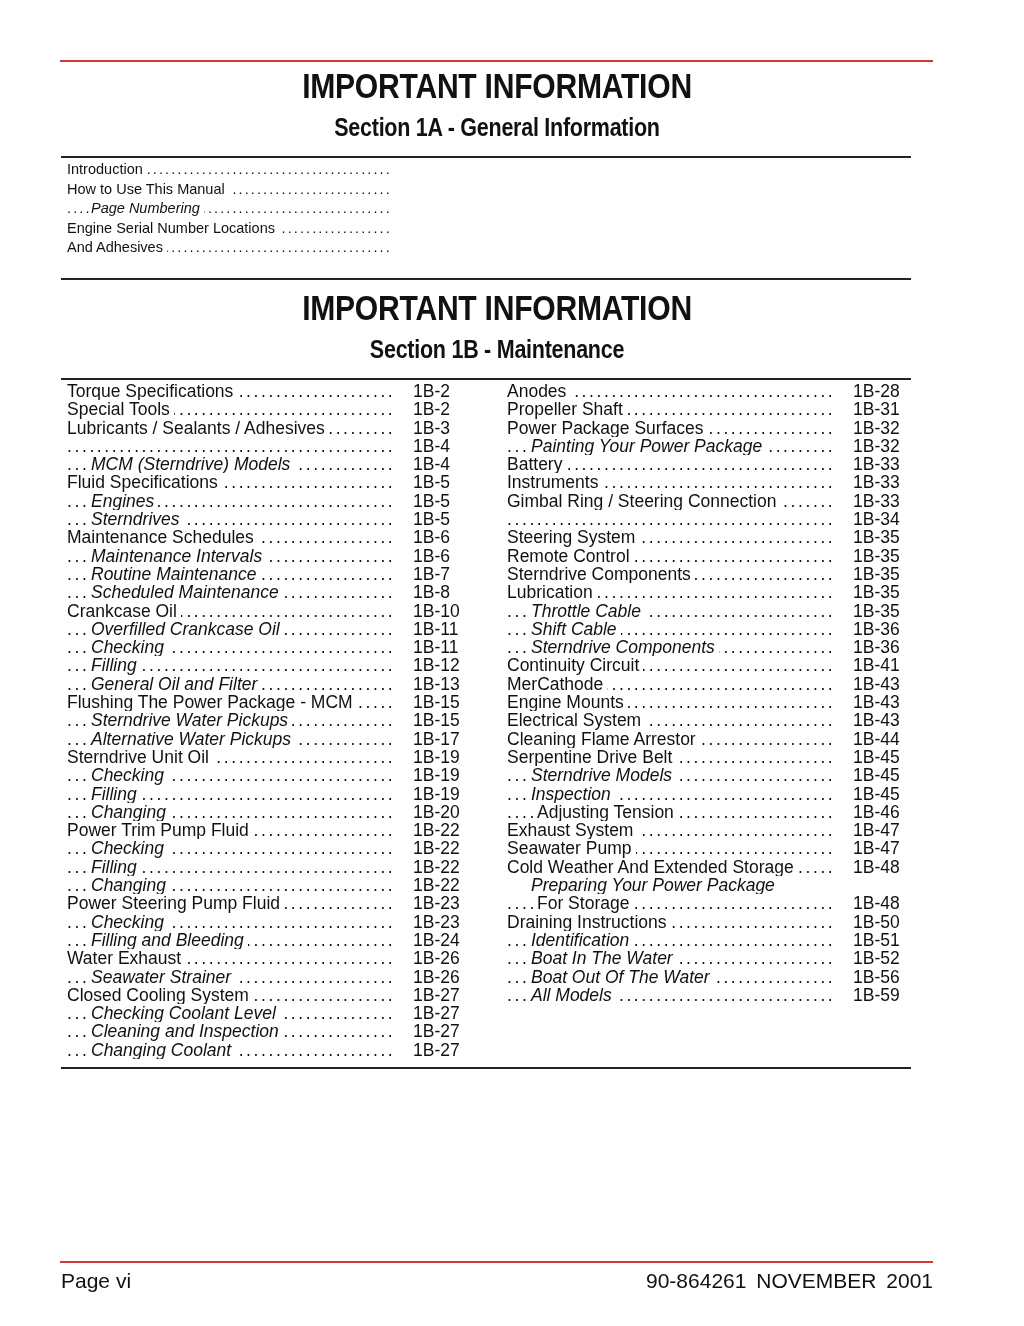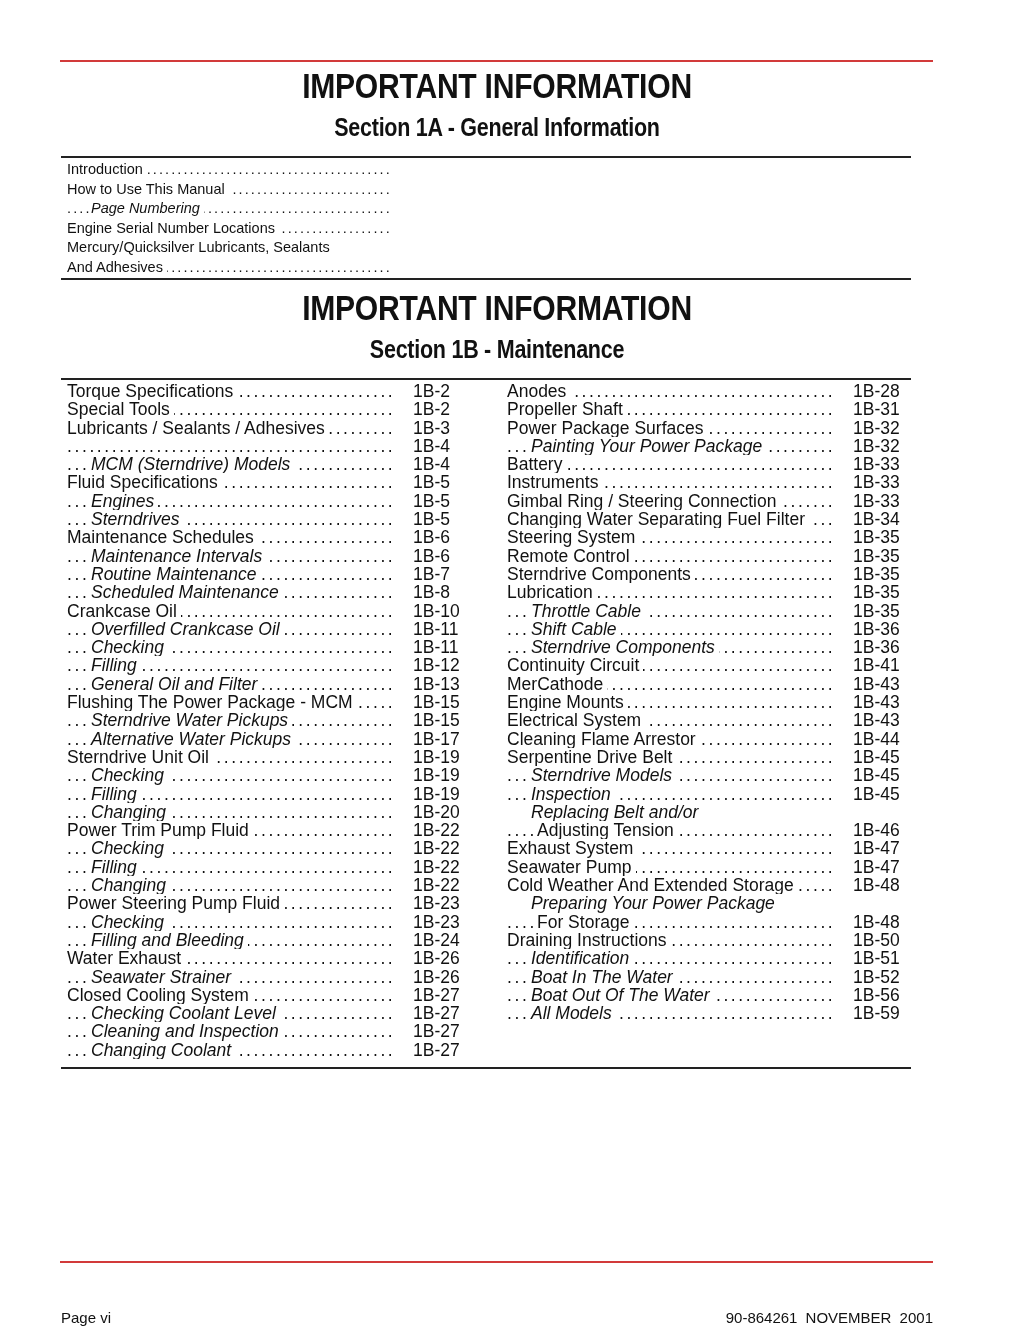--- a/index.html
+++ b/index.html
@@ -27,40 +27,39 @@
   .toc-b .dots { letter-spacing: 2.6px; }
   .toc-left { left: 67px; width: 400px; }
   .toc-left .dots { width: 327px; }
   .toc-left .p { left: 346px; }
   .toc-right { left: 507px; width: 410px; }
   .toc-right .dots { width: 328px; }
   .toc-right .p { left: 346px; text-align: center; }
   .ind1 .t { margin-left: 24px; font-style: italic; }
   .ind2 .t { margin-left: 30px; }
   .ind3 .t { margin-left: 0; }
-  .footer { position: absolute; top: 1269px; font-size: 15px; margin-top: 40px; }
+  .footer { position: absolute; top: 1269px; font-size: 21px; }
   .footer-left { left: 61px; }
   .footer-right { right: 91px; word-spacing: 4px; }
 </style>
 </head>
 <body>
 
 <div class="red-rule" style="top:60px;"></div>
 
 <div class="heading h-main" style="top:66px;">IMPORTANT INFORMATION</div>
 <div class="heading h-sub" style="top:113px;">Section 1A - General Information</div>
 
 <div class="black-rule" style="top:156px;"></div>
 
 <ul class="toc toc-a">
     <li class="ind0"><span class="dots">........................................................................................................................</span><span class="t">Introduction</span><span class="p">1A-2</span></li>
     <li class="ind0"><span class="dots">........................................................................................................................</span><span class="t">How to Use This Manual</span><span class="p">1A-2</span></li>
     <li class="ind1"><span class="dots">........................................................................................................................</span><span class="t">Page Numbering</span><span class="p">1A-2</span></li>
     <li class="ind0"><span class="dots">........................................................................................................................</span><span class="t">Engine Serial Number Locations</span><span class="p">1A-3</span></li>
-    <li class="ind0 nodots"><span class="t">Mercury/Quicksilver Lubricants, Sealants</span><span class="p"></span></li>
     <li class="ind3"><span class="dots">........................................................................................................................</span><span class="t">And Adhesives</span><span class="p">1A-4</span></li>
   </ul>
 
 <div class="black-rule" style="top:278px;"></div>
 
 <div class="heading h-main" style="top:288px;">IMPORTANT INFORMATION</div>
 <div class="heading h-sub" style="top:335px;">Section 1B - Maintenance</div>
 
 <div class="black-rule" style="top:378px;"></div>
 
@@ -104,37 +103,36 @@
     <li class="ind1"><span class="dots">........................................................................................................................</span><span class="t">Changing Coolant</span><span class="p">1B-27</span></li>
   </ul>
 <ul class="toc toc-b toc-right">
     <li class="ind0"><span class="dots">........................................................................................................................</span><span class="t">Anodes</span><span class="p">1B-28</span></li>
     <li class="ind0"><span class="dots">........................................................................................................................</span><span class="t">Propeller Shaft</span><span class="p">1B-31</span></li>
     <li class="ind0"><span class="dots">........................................................................................................................</span><span class="t">Power Package Surfaces</span><span class="p">1B-32</span></li>
     <li class="ind1"><span class="dots">........................................................................................................................</span><span class="t">Painting Your Power Package</span><span class="p">1B-32</span></li>
     <li class="ind0"><span class="dots">........................................................................................................................</span><span class="t">Battery</span><span class="p">1B-33</span></li>
     <li class="ind0"><span class="dots">........................................................................................................................</span><span class="t">Instruments</span><span class="p">1B-33</span></li>
     <li class="ind0"><span class="dots">........................................................................................................................</span><span class="t">Gimbal Ring / Steering Connection</span><span class="p">1B-33</span></li>
-    <li class="ind0"><span class="dots">........................................................................................................................</span><span class="t">Changing Water Separating Fuel Filter</span><span class="p">1B-34</span></li>
+    <li class="ind0"><span class="dots">........................................................................................................................</span><span class="p">1B-34</span></li>
     <li class="ind0"><span class="dots">........................................................................................................................</span><span class="t">Steering System</span><span class="p">1B-35</span></li>
     <li class="ind0"><span class="dots">........................................................................................................................</span><span class="t">Remote Control</span><span class="p">1B-35</span></li>
     <li class="ind0"><span class="dots">........................................................................................................................</span><span class="t">Sterndrive Components</span><span class="p">1B-35</span></li>
     <li class="ind0"><span class="dots">........................................................................................................................</span><span class="t">Lubrication</span><span class="p">1B-35</span></li>
     <li class="ind1"><span class="dots">........................................................................................................................</span><span class="t">Throttle Cable</span><span class="p">1B-35</span></li>
     <li class="ind1"><span class="dots">........................................................................................................................</span><span class="t">Shift Cable</span><span class="p">1B-36</span></li>
     <li class="ind1"><span class="dots">........................................................................................................................</span><span class="t">Sterndrive Components</span><span class="p">1B-36</span></li>
     <li class="ind0"><span class="dots">........................................................................................................................</span><span class="t">Continuity Circuit</span><span class="p">1B-41</span></li>
     <li class="ind0"><span class="dots">........................................................................................................................</span><span class="t">MerCathode</span><span class="p">1B-43</span></li>
     <li class="ind0"><span class="dots">........................................................................................................................</span><span class="t">Engine Mounts</span><span class="p">1B-43</span></li>
     <li class="ind0"><span class="dots">........................................................................................................................</span><span class="t">Electrical System</span><span class="p">1B-43</span></li>
     <li class="ind0"><span class="dots">........................................................................................................................</span><span class="t">Cleaning Flame Arrestor</span><span class="p">1B-44</span></li>
     <li class="ind0"><span class="dots">........................................................................................................................</span><span class="t">Serpentine Drive Belt</span><span class="p">1B-45</span></li>
     <li class="ind1"><span class="dots">........................................................................................................................</span><span class="t">Sterndrive Models</span><span class="p">1B-45</span></li>
     <li class="ind1"><span class="dots">........................................................................................................................</span><span class="t">Inspection</span><span class="p">1B-45</span></li>
-    <li class="ind1 nodots"><span class="t">Replacing Belt and/or</span><span class="p"></span></li>
     <li class="ind2"><span class="dots">........................................................................................................................</span><span class="t">Adjusting Tension</span><span class="p">1B-46</span></li>
     <li class="ind0"><span class="dots">........................................................................................................................</span><span class="t">Exhaust System</span><span class="p">1B-47</span></li>
     <li class="ind0"><span class="dots">........................................................................................................................</span><span class="t">Seawater Pump</span><span class="p">1B-47</span></li>
     <li class="ind0"><span class="dots">........................................................................................................................</span><span class="t">Cold Weather And Extended Storage</span><span class="p">1B-48</span></li>
     <li class="ind1 nodots"><span class="t">Preparing Your Power Package</span><span class="p"></span></li>
     <li class="ind2"><span class="dots">........................................................................................................................</span><span class="t">For Storage</span><span class="p">1B-48</span></li>
     <li class="ind0"><span class="dots">........................................................................................................................</span><span class="t">Draining Instructions</span><span class="p">1B-50</span></li>
     <li class="ind1"><span class="dots">........................................................................................................................</span><span class="t">Identification</span><span class="p">1B-51</span></li>
     <li class="ind1"><span class="dots">........................................................................................................................</span><span class="t">Boat In The Water</span><span class="p">1B-52</span></li>
     <li class="ind1"><span class="dots">........................................................................................................................</span><span class="t">Boat Out Of The Water</span><span class="p">1B-56</span></li>

